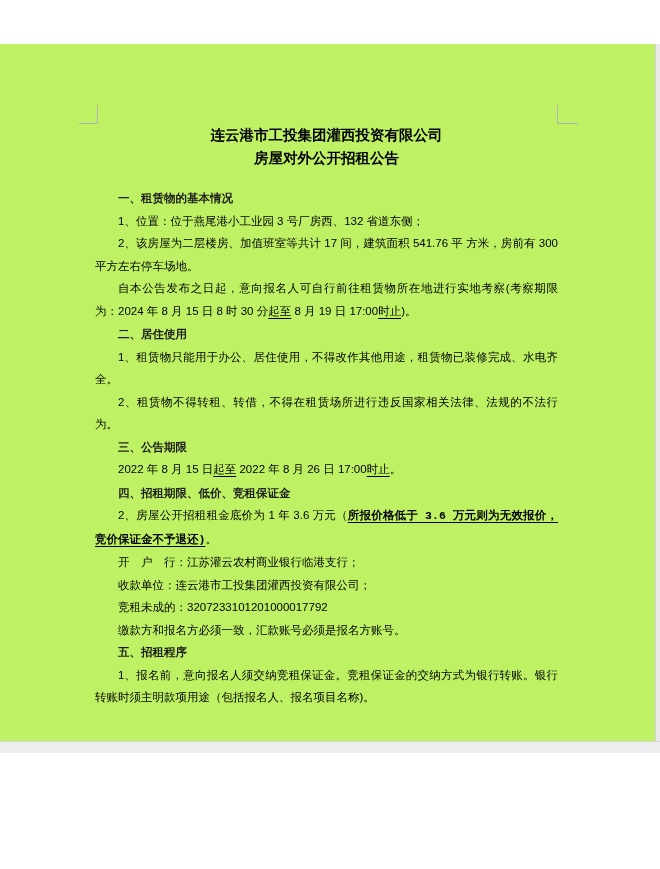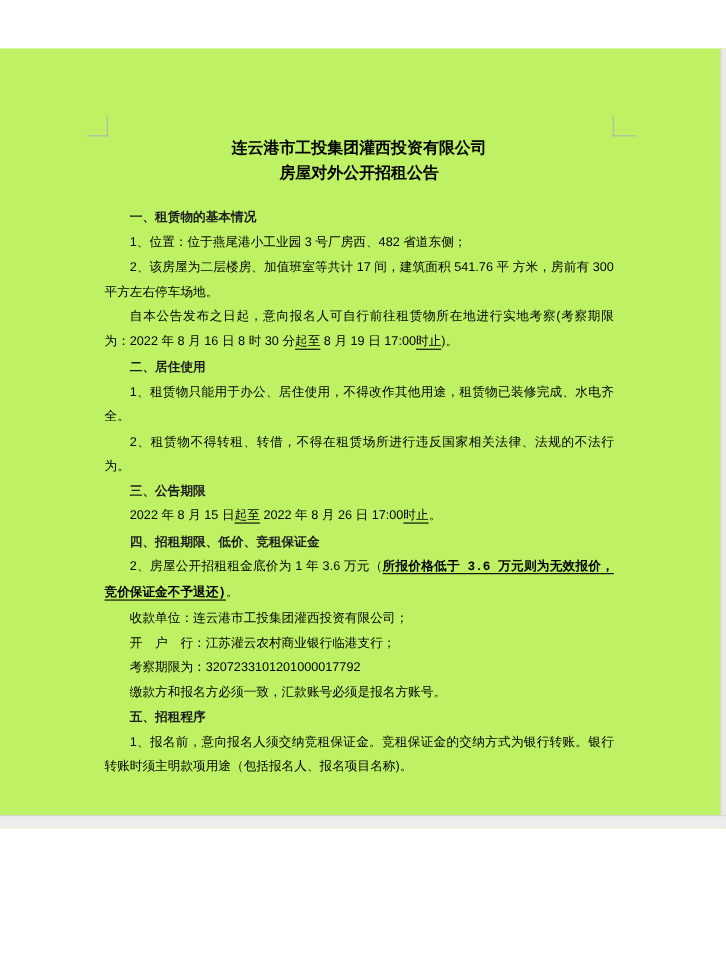--- a/index.html
+++ b/index.html
@@ -91,33 +91,33 @@
 <div class="canvas">
   <div class="crop crop-tl"></div>
   <div class="crop crop-tr"></div>
   <div class="crop crop-bl"></div>
   <div class="crop crop-br"></div>
 
   <div class="content" id="doc-content">
       <p class="title"><span class="">连云港市工投集团灌西投资有限公司</span></p>
       <p class="title title-last"><span class="">房屋对外公开招租公告</span></p>
       <p class="heading"><span class="">一、租赁物的基本情况</span></p>
-      <p class="para"><span class="">1、位置：位于燕尾港小工业园 3 号厂房西、482 省道东侧；</span></p>
+      <p class="para"><span class="">1、位置：位于燕尾港小工业园 3 号厂房西、132 省道东侧；</span></p>
       <p class="para"><span class="">2、该房屋为二层楼房、加值班室等共计 17 间，建筑面积 541.76 平 方米，房前有 300 平方左右停车场地。</span></p>
-      <p class="para"><span class="">自本公告发布之日起，意向报名人可自行前往租赁物所在地进行实地考察(考察期限为：2022 年 8 月 16 日 8 时 30 分</span><span class="run-u">起至</span><span class=""> 8 月 19 日 17:00</span><span class="run-u">时止</span><span class="">)。</span></p>
+      <p class="para"><span class="">自本公告发布之日起，意向报名人可自行前往租赁物所在地进行实地考察(考察期限为：2024 年 8 月 15 日 8 时 30 分</span><span class="run-u">起至</span><span class=""> 8 月 19 日 17:00</span><span class="run-u">时止</span><span class="">)。</span></p>
       <p class="heading"><span class="">二、居住使用</span></p>
       <p class="para"><span class="">1、租赁物只能用于办公、居住使用，不得改作其他用途，租赁物已装修完成、水电齐全。</span></p>
       <p class="para"><span class="">2、租赁物不得转租、转借，不得在租赁场所进行违反国家相关法律、法规的不法行为。</span></p>
       <p class="heading"><span class="">三、公告期限</span></p>
       <p class="para"><span class="">2022 年 8 月 15 日</span><span class="run-u">起至</span><span class=""> 2022 年 8 月 26 日 17:00</span><span class="run-u">时止</span><span class="">。</span></p>
       <p class="heading"><span class="">四、招租期限、低价、竞租保证金</span></p>
       <p class="para"><span class="">2、房屋公开招租租金底价为 1 年 3.6 万元（</span><span class="run-b run-u">所报价格低于 3.6 万元则为无效报价，竞价保证金不予退还)</span><span class="">。</span></p>
+      <p class="para"><span class="">开　户　行：江苏灌云农村商业银行临港支行；</span></p>
       <p class="para"><span class="">收款单位：连云港市工投集团灌西投资有限公司；</span></p>
-      <p class="para"><span class="">开　户　行：江苏灌云农村商业银行临港支行；</span></p>
-      <p class="para"><span class="">考察期限为：3207233101201000017792</span></p>
+      <p class="para"><span class="">竞租未成的：3207233101201000017792</span></p>
       <p class="para"><span class="">缴款方和报名方必须一致，汇款账号必须是报名方账号。</span></p>
       <p class="heading"><span class="">五、招租程序</span></p>
       <p class="para"><span class="">1、报名前，意向报名人须交纳竞租保证金。竞租保证金的交纳方式为银行转账。银行转账时须主明款项用途（包括报名人、报名项目名称)。</span></p>
     </div>
 
   <div class="edge-right"></div>
   <div class="edge-bottom"></div>
 </div>
 
 </body></html>

